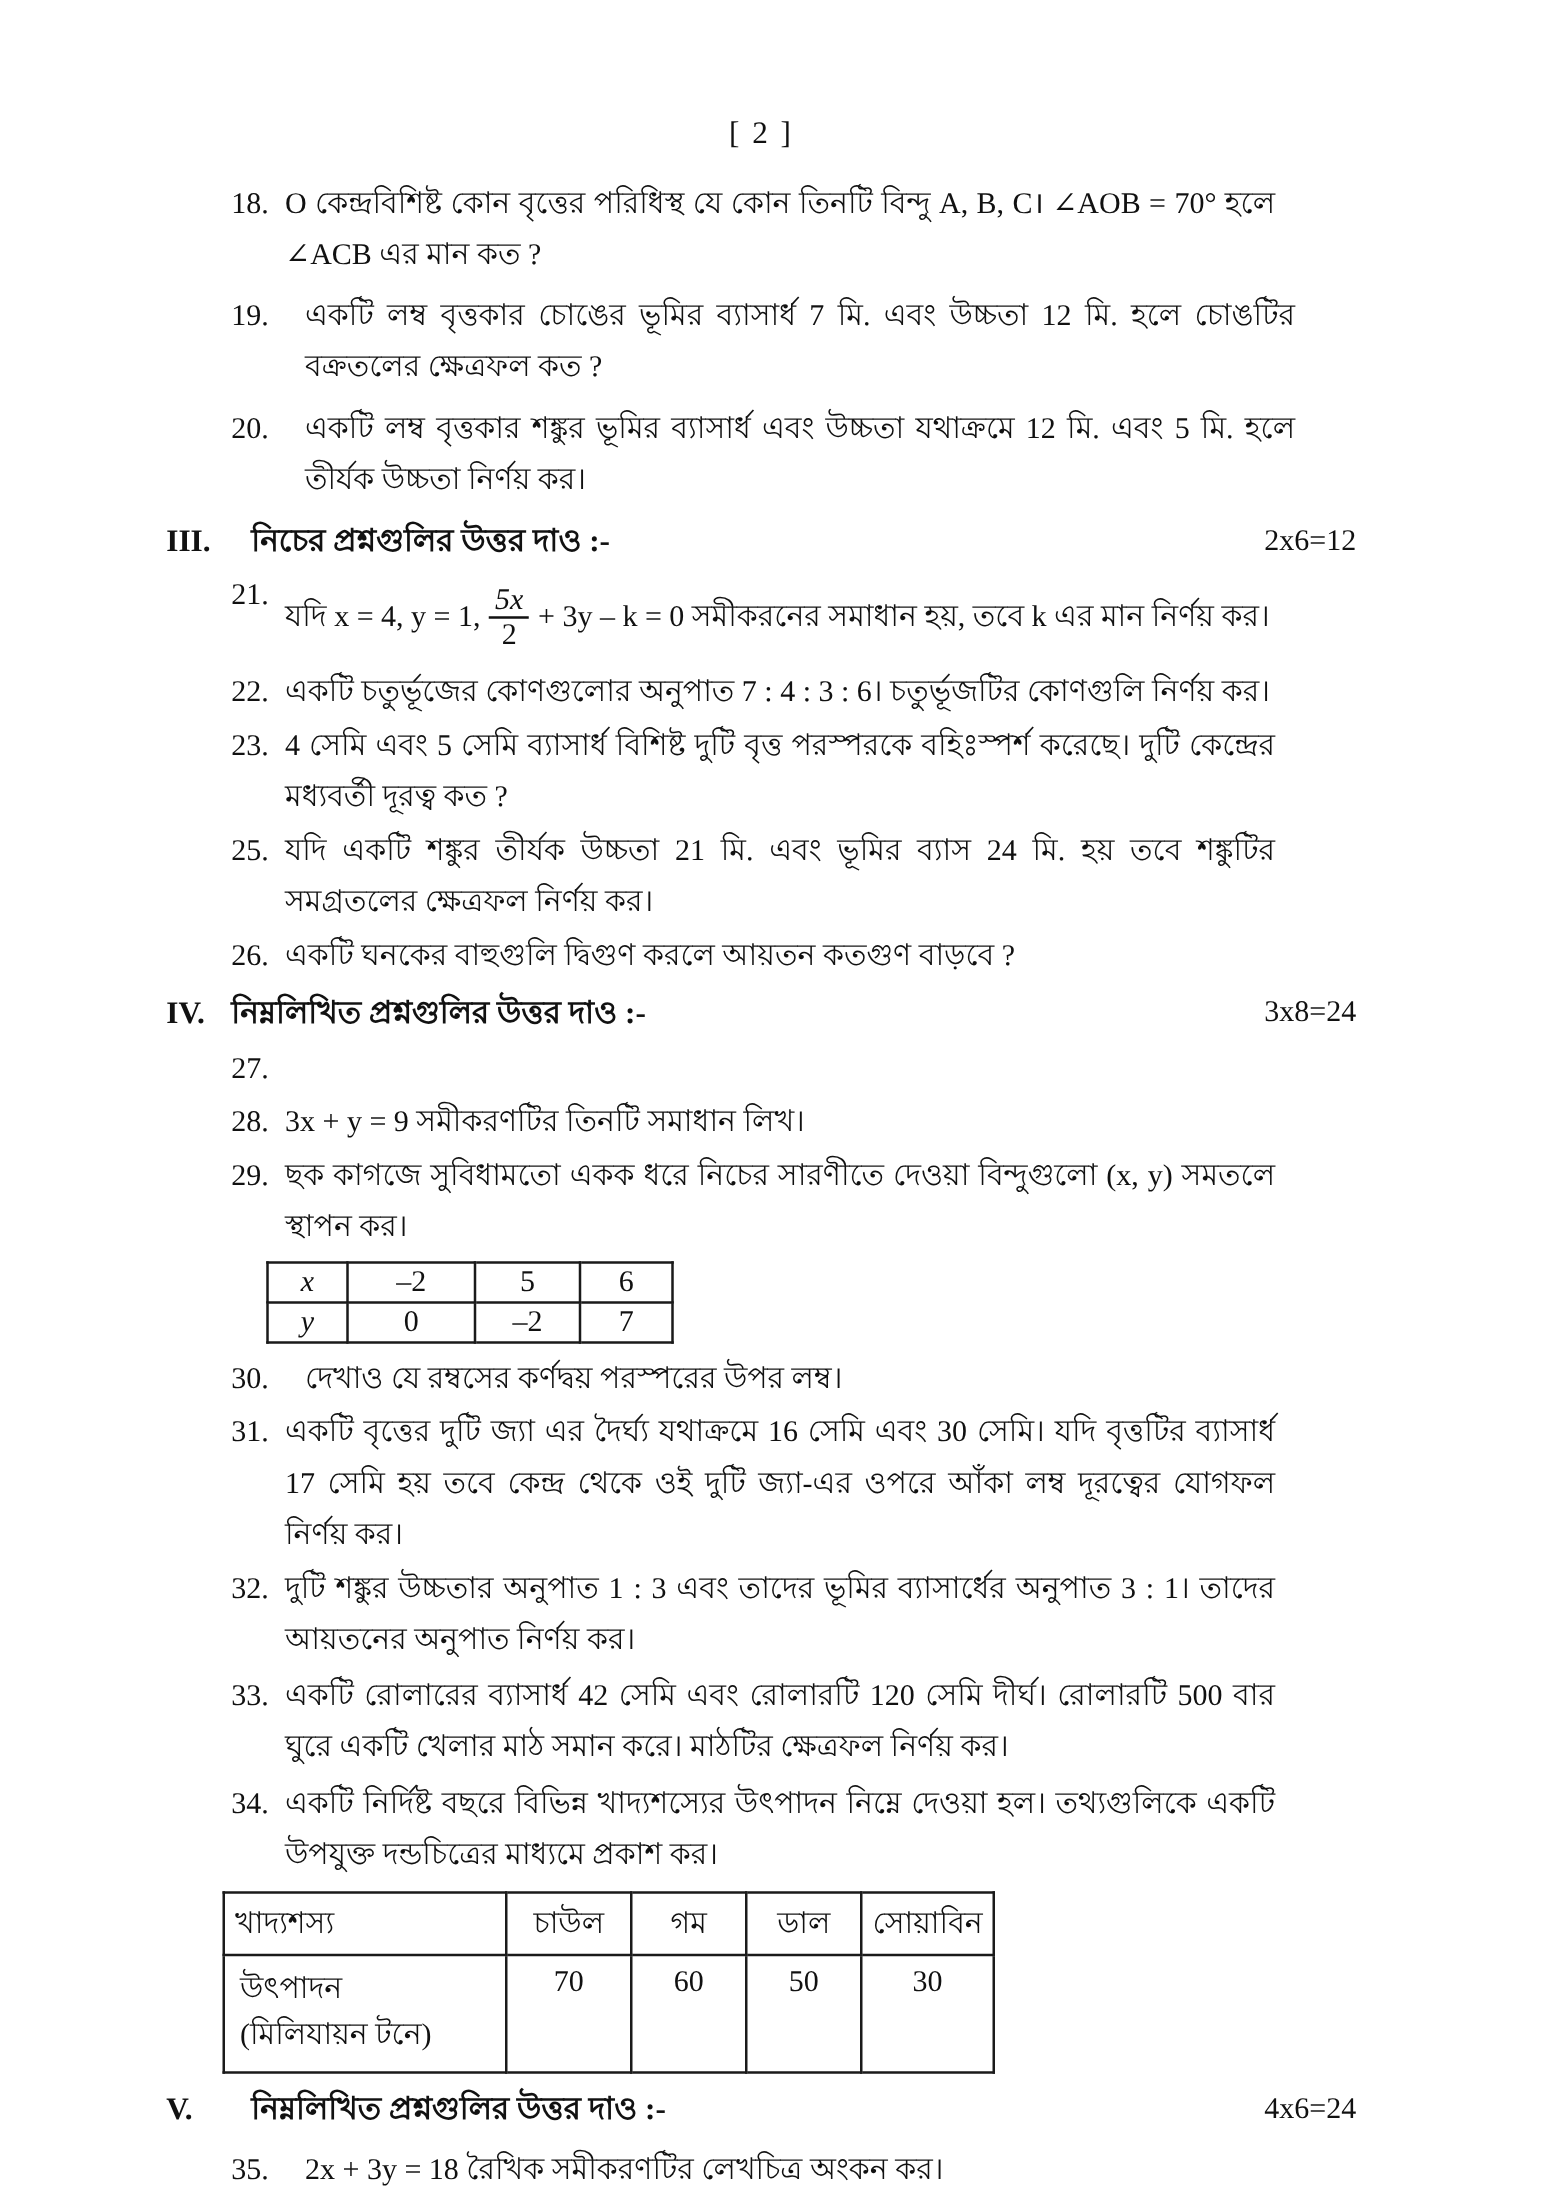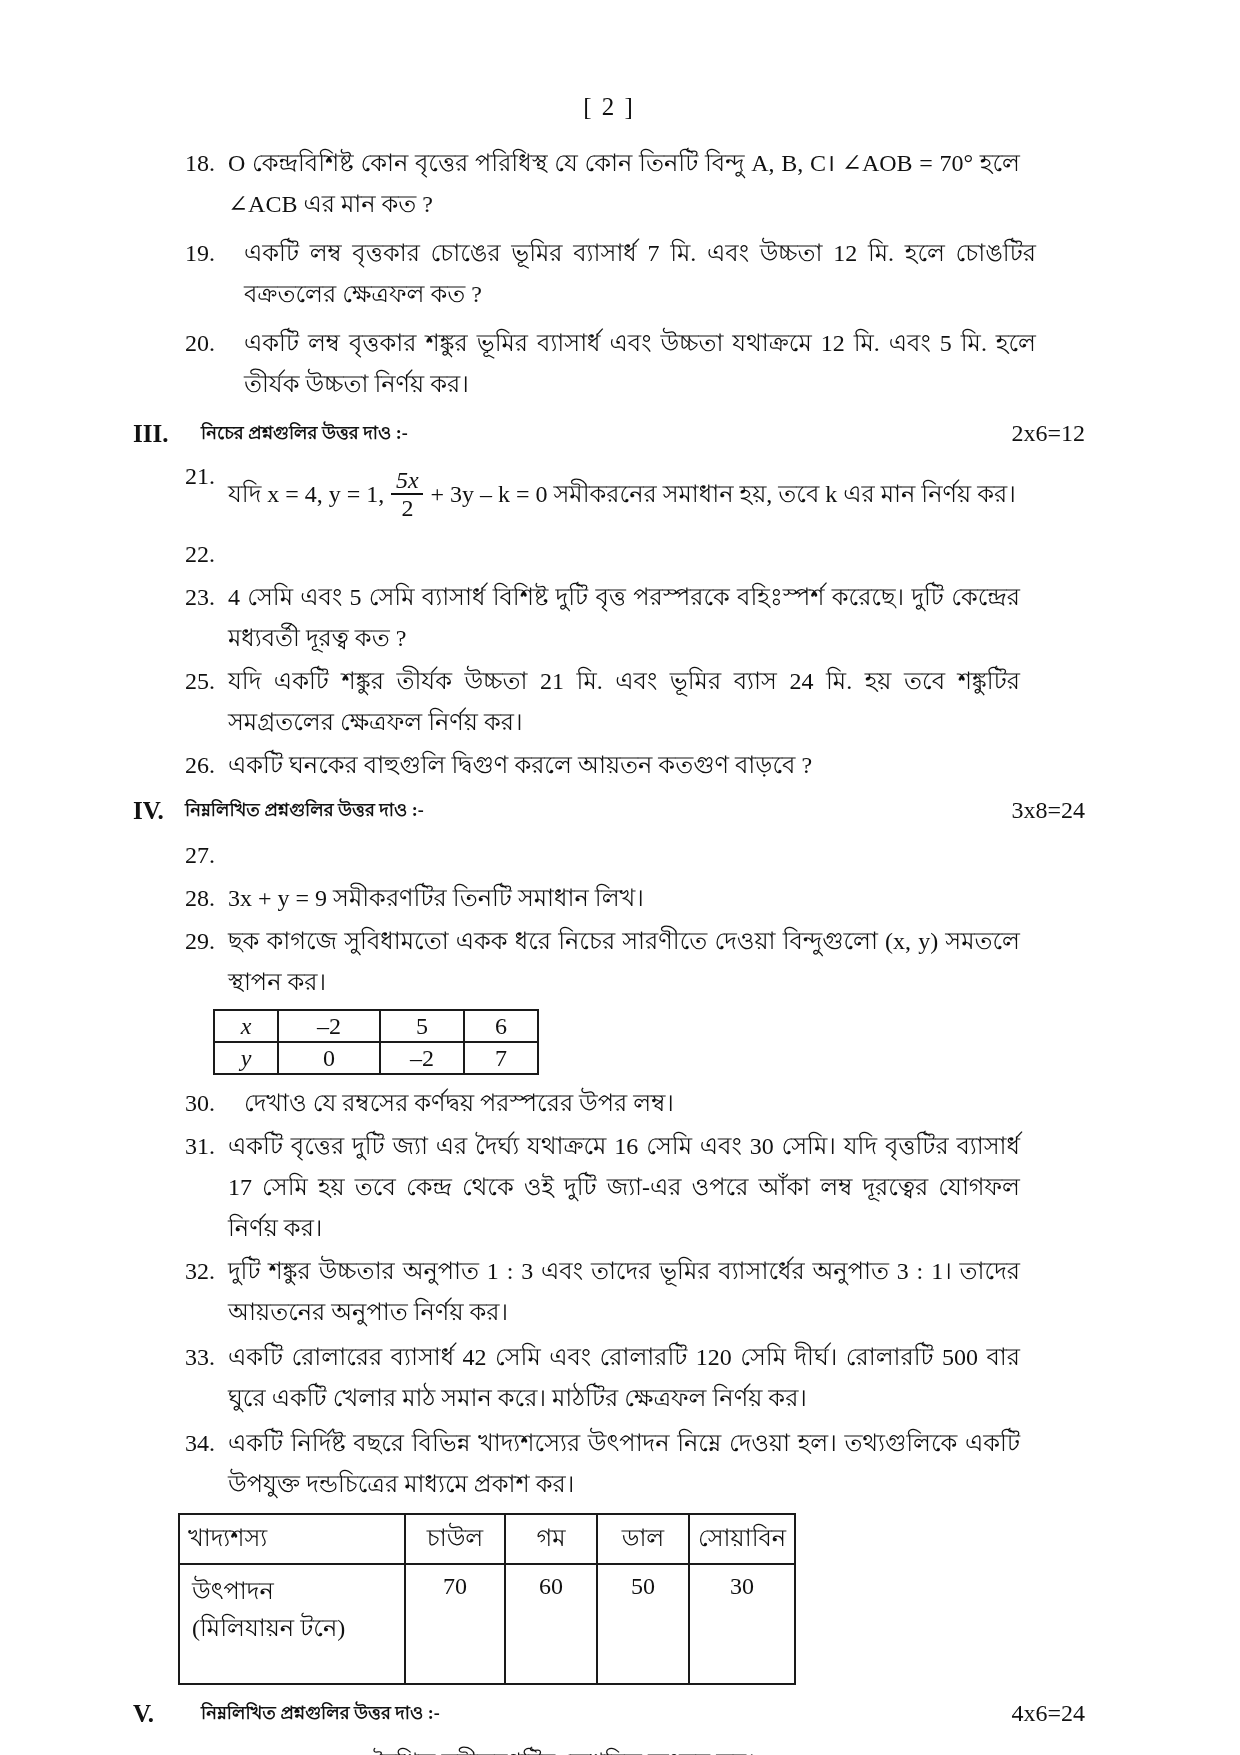--- a/index.html
+++ b/index.html
@@ -10,21 +10,21 @@
         padding:0 155px 0 133px;}
   .line{line-height:41px;font-size:24px;}
   .page-num{margin-top:86px;text-align:center;font-size:25px;letter-spacing:2px;}
   
   .q{display:flex;align-items:flex-start;padding-left:52px;}
   .q .num{flex:none;width:43px;font-size:24px;line-height:41px;}
   .q .txt{max-width:792px;font-size:24px;line-height:41px;text-align:justify;}
   
   .sec{display:flex;align-items:center;}
   .sec .snum{flex:none;width:52px;font-weight:bold;font-size:25px;line-height:41px;}
-  .sec .stitle{flex:1;font-weight:bold;font-size:18px;line-height:41px;}
+  .sec .stitle{flex:1;font-weight:bold;font-size:25px;line-height:41px;}
   .sec .smarks{flex:none;font-weight:normal;font-size:24px;line-height:41px;}
   
   .mt16{margin-top:16px;}.mt8{margin-top:8px;gap:16px;}.mt4{margin-top:4px;}.mt2{margin-top:2px;}
   
   .q21line{display:flex;flex-wrap:wrap;align-items:center;max-width:820px;
            font-size:24px;line-height:28px;}
   .frac{display:inline-flex;flex-direction:column;align-items:center;
         margin:11px 7px;vertical-align:middle;}
   .frac .fn{display:block;padding:0 4px;font-style:italic;line-height:26px;}
   .frac .fd{display:block;border-top:2px solid #111;padding:0 10px;line-height:26px;}
@@ -32,21 +32,21 @@
   table{border-collapse:collapse;}
   .t29{margin:6px 0 0 80px;}
   .t29 td{border:2px solid #1a1a1a;text-align:center;font-size:24px;
           height:30px;padding:0;}
   .t29 td.lab{font-style:italic;}
   .t29 .c0{width:62px}.t29 .c1{width:100px}.t29 .c2{width:82px}.t29 .c3{width:72px}
   .t34{margin:8px 0 0 45px;}
   .t34 td{border:2px solid #1a1a1a;font-size:24px;padding:2px 8px;vertical-align:top;}
   .t34 .h{height:44px;vertical-align:middle;}
   .t34 .hd{text-align:center;}
-  .t34 .d{height:120px;text-align:center;box-sizing:border-box;padding-top:8px;}
+  .t34 .d{height:94px;text-align:center;box-sizing:border-box;padding-top:8px;}
   .t34 .rowlab{text-align:left;padding-left:12px;line-height:37px;}
   .t34 .c0{width:208px}.t34 .c1{width:82px}.t34 .c2{width:74px}
   .t34 .c3{width:74px}.t34 .c4{width:84px}
 </style>
 </head>
 <body>
 
 <div class="page">
 
   <div class="line page-num">[ 2 ]</div>
@@ -79,20 +79,21 @@
       <span class="frac">
         <span class="fn">5x</span>
         <span class="fd">2</span>
       </span>
       <span>+ 3y – k = 0 সমীকরনের সমাধান হয়, তবে k এর মান নির্ণয় কর।</span>
     </span>
   </div>
 
   <div class="q mt2">
     <span class="num">22.</span>
+    <span class="txt">একটি চতুর্ভূজের কোণগুলোর অনুপাত 7 : 4 : 3 : 6। চতুর্ভূজটির কোণগুলি নির্ণয় কর।</span>
   </div>
 
   <div class="q mt2">
     <span class="num">23.</span>
     <span class="txt">4 সেমি এবং 5 সেমি ব্যাসার্ধ বিশিষ্ট দুটি বৃত্ত পরস্পরকে বহিঃস্পর্শ করেছে। দুটি কেন্দ্রের মধ্যবর্তী দূরত্ব কত ?</span>
   </div>
 
 
   <div class="q mt2">
     <span class="num">25.</span>

